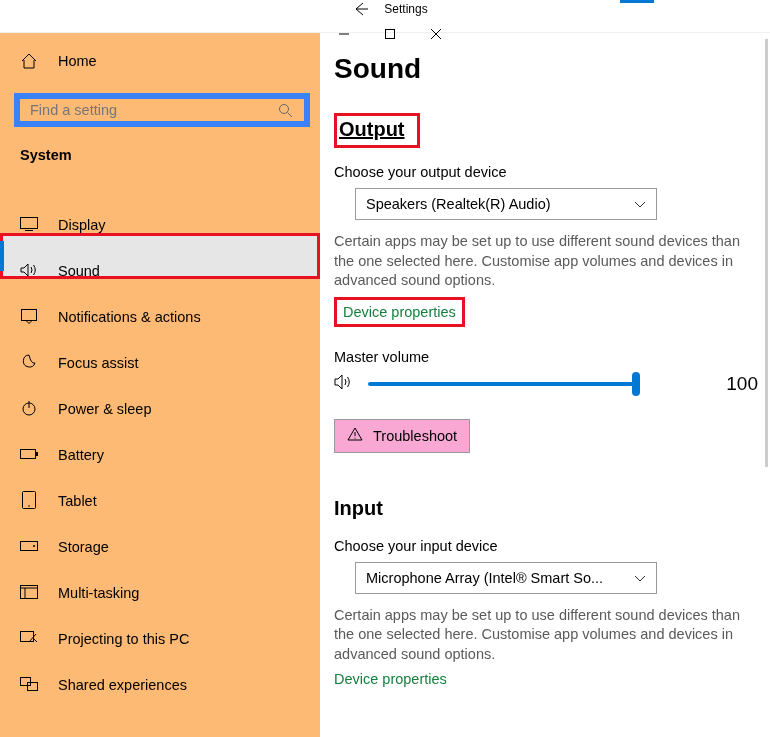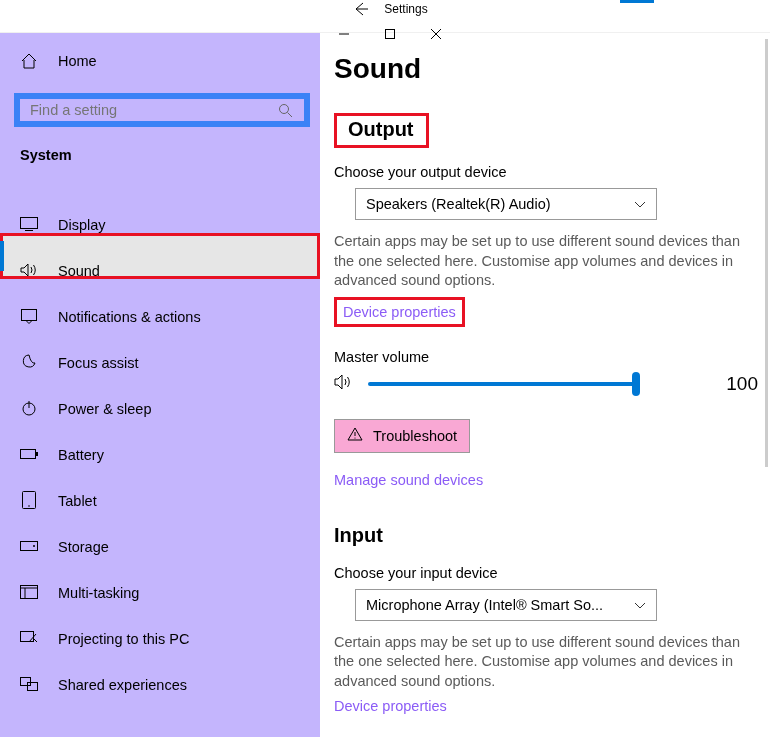--- a/index.html
+++ b/index.html
@@ -26,21 +26,21 @@
     .win-btn { width: 46px; height: 32px; display: flex; align-items: center; justify-content: center; }
     .win-btn svg { display: block; }
     .blue-tab { position: absolute; top: 0; right: 116px; width: 34px; height: 3px; background: #0078d4; }
     .app {
       display: flex;
       height: calc(100% - 32px);
       border-top: 1px solid #f0f0f0;
     }
     .sidebar {
       width: 320px;
-      background: #c4b5fd;
+      background: #fdba74;
       padding-top: 8px;
     }
     .home-row {
       display: flex;
       align-items: center;
       height: 40px;
       padding-left: 20px;
       gap: 20px;
       font-size: 14.5px;
       margin-bottom: 12px;
@@ -107,21 +107,21 @@
       width: 302px; height: 32px;
       border: 1px solid #999;
       display: flex; align-items: center;
       padding: 0 10px;
       font-size: 14.5px;
       justify-content: space-between;
       margin-bottom: 12px;
       margin-left: 21px;
     }
     .helper-text { font-size: 14.5px; color: #5a5a5a; line-height: 1.35; margin-bottom: 6px; max-width: 420px; }
-    .link { color: #8b5cf6; font-size: 14.5px; display: inline-block; cursor: pointer; }
+    .link { color: #15803d; font-size: 14.5px; display: inline-block; cursor: pointer; }
     .link-box { padding: 3px 6px; }
     .section-gap { height: 26px; }
     .volume-row { display: flex; align-items: center; gap: 14px; margin-bottom: 24px; }
     .slider-wrap { flex: 1; display: flex; align-items: center; gap: 14px; }
     .slider-track {
       position: relative; flex: 1; height: 4px; background: #0078d4; border-radius: 2px;
       max-width: 268px;
     }
     .slider-thumb {
       position: absolute; right: -4px; top: 50%;
@@ -295,21 +295,21 @@
           </svg>
         </span>
       <span>Shared experiences</span>
     </div>
   </div>
 
   <div class="content">
     <div class="scrollbar-track"></div>
     <h1>Sound</h1>
 
-    <div class="red-box" style="padding:2px 12px 4px 11px; margin-bottom:16px;">
+    <div class="red-box" style="padding:2px 12px 4px 2px; margin-bottom:16px;text-decoration:underline;">
       <h2 style="margin:0;">Output</h2>
     </div>
 
     <div class="field-label">Choose your output device</div>
     <div class="dropdown">
       <span>Speakers (Realtek(R) Audio)</span>
       <span><svg width="12" height="8" viewBox="0 0 12 8">
             <path d="M1 1 L6 6 L11 1" stroke="#333" fill="none"></path>
           </svg></span>
     </div>
@@ -337,21 +337,20 @@
     <div class="btn-troubleshoot">
       <span><svg width="16" height="14" viewBox="0 0 16 14">
             <path d="M8 1 L15 13 H1 Z" stroke="#000" fill="none"></path>
             <line x1="8" y1="5" x2="8" y2="9" stroke="#000"></line>
             <circle cx="8" cy="11" r="0.6" fill="#000"></circle>
           </svg></span>
       <span>Troubleshoot</span>
     </div>
     <div style="clear:both"></div>
 
-    <div class="link" style="margin-bottom:10px;">Manage sound devices</div>
 
     <div class="section-gap"></div>
 
     <h2>Input</h2>
 
     <div class="field-label">Choose your input device</div>
     <div class="dropdown">
       <span>Microphone Array (Intel® Smart So...</span>
       <span><svg width="12" height="8" viewBox="0 0 12 8">
             <path d="M1 1 L6 6 L11 1" stroke="#333" fill="none"></path>

